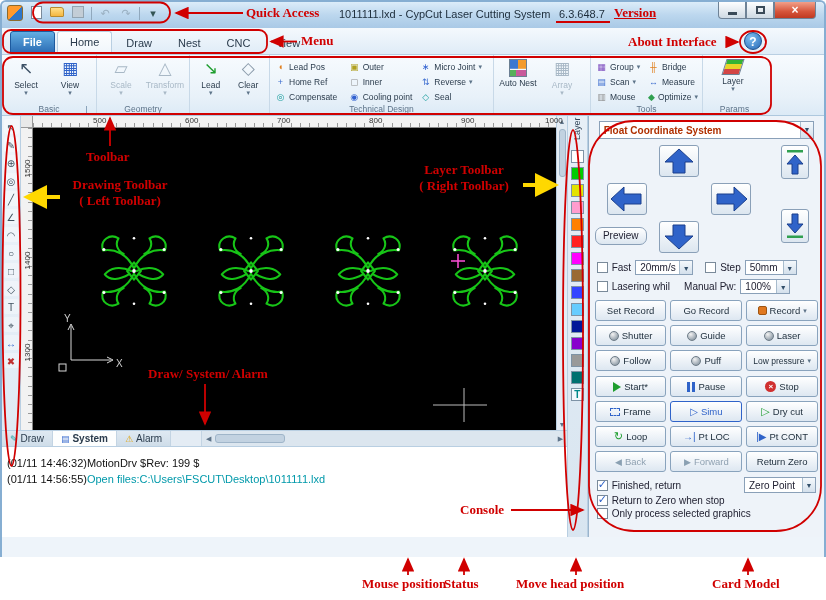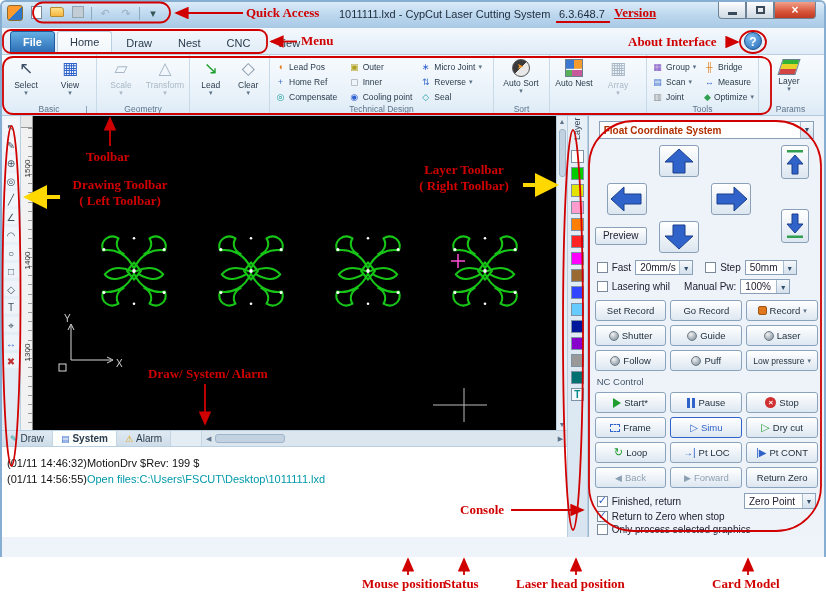--- a/index.html
+++ b/index.html
@@ -98,21 +98,21 @@
 
   
   .right-panel { width:240px; background:#eef3f9; border-left:1px solid #9ab4cc; padding-top:5px; }
   .combo { display:flex; align-items:center; border:1px solid #8aa0b8; background:#fff; height:18px; font-size:10px; }
   .combo .cv { flex:1; padding:0 4px; white-space:nowrap; overflow:hidden; }
   .combo .ca { width:13px; height:100%; background:linear-gradient(#f4f8fc,#d4e0ec); border-left:1px solid #a8bccd; font-size:7px; color:#34506b; text-align:center; line-height:16px; }
   .coord-combo { margin:0 10px; }
   .coord-combo .cv { color:#b03000; font-weight:bold; }
   .jog { position:relative; height:112px; margin:6px 6px 2px; }
   .jogbtn { position:absolute; border:1px solid #8aa0b8; border-radius:3px; background:linear-gradient(#ffffff,#dce6f0); display:flex; align-items:center; justify-content:center; }
-  .previewbtn { position:absolute; left:0; top:82px; width:52px; height:18px; font-size:10px; border:1px solid #8aa0b8; border-radius:2px; background:linear-gradient(#ffffff,#dce6f0); text-align:center; line-height:16px; color:#223; }
+  .previewbtn { position:absolute; left:0; top:82px; width:52px; height:18px; font-size:10px; border:1px solid #8aa0b8; border-radius:7px; background:linear-gradient(#ffffff,#dce6f0); text-align:center; line-height:16px; color:#223; }
   .popts { margin:2px 8px; font-size:10px; color:#223; display:flex; align-items:center; gap:4px; height:17px; }
   .chk { width:11px; height:11px; border:1px solid #7a8a9a; background:#fff; display:inline-block; position:relative; flex:none; }
   .chk.checked::after { content:"✓"; position:absolute; left:0; top:-3px; color:#2f63c9; font-size:11px; font-weight:bold; }
   .pgrid { display:grid; grid-template-columns:repeat(3,1fr); gap:4px; margin:5px 6px; }
   .pbtn { height:21px; border:1px solid #89a3bd; border-radius:3px; background:linear-gradient(#ffffff,#dde7f1); font-size:9.5px; color:#1c2c3a; display:flex; align-items:center; justify-content:center; gap:3px; white-space:nowrap; overflow:hidden; }
   .pbtn .rdn { font-size:7px; color:#5d7389; }
   .pbtn.blue-border { border:1px solid #2f63c9; color:#2f63c9; }
   .pbtn.dis { color:#90a2b2; }
   .sphere { width:10px; height:10px; border-radius:50%; background:radial-gradient(circle at 35% 30%,#f2f2f2,#9aa6b0 70%,#6e7c88); border:1px solid #6e7c88; flex:none; }
   .ic-start { width:0; height:0; border-left:8px solid #1f9e2f; border-top:5px solid transparent; border-bottom:5px solid transparent; }
@@ -270,28 +270,20 @@
               <span class="rdn">▾</span>
             </div>
           <div class="rsm">
               <span class="sic" style="color:#20a0a0">◇</span>
               <span>Seal</span>
             </div>
         </div>
         <div class="glabel">Technical Design</div>
       </div>
 
-      <div class="rgroup" style="width:56px">
-        <div class="rbig" style="width:50px">
-          <span class="icon-sort"></span>
-          <span class="rlb" style="white-space:normal;width:44px">Auto Sort</span>
-          <span class="rdn">▾</span>
-        </div>
-        <div class="glabel">Sort</div>
-      </div>
 
       <div class="rgroup" style="width:97px">
         <div class="rbig">
           <span class="icon-nest"></span>
           <span class="rlb" style="white-space:normal;width:40px">Auto Nest</span>
         </div>
         <div class="rbig dis">
           <span class="ric">▦</span>
           <span class="rlb">Array</span>
           <span class="rdn">▾</span>
@@ -305,21 +297,21 @@
               <span>Group</span>
               <span class="rdn">▾</span>
             </div>
           <div class="rsm">
               <span class="sic" style="color:#4070d0">▤</span>
               <span>Scan</span>
               <span class="rdn">▾</span>
             </div>
           <div class="rsm">
               <span class="sic" style="color:#909090">▥</span>
-              <span>Joint</span>
+              <span>Mouse</span>
             </div>
         </div>
         <div class="rsmallcol" style="width:55px">
           <div class="rsm">
               <span class="sic" style="color:#e08020">╫</span>
               <span>Bridge</span>
             </div>
           <div class="rsm">
               <span class="sic" style="color:#4070d0">↔</span>
               <span>Measure</span>
@@ -358,20 +350,28 @@
               <div class="tool-btn" style="color: rgb(65, 82, 95);">□</div>
               <div class="tool-btn" style="color: rgb(65, 82, 95);">◇</div>
               <div class="tool-btn" style="color: rgb(65, 82, 95);">T</div>
               <div class="tool-btn" style="color: rgb(65, 82, 95);">⌖</div>
               <div class="tool-btn" style="color: rgb(47, 99, 201);">↔</div>
               <div class="tool-btn" style="color: rgb(192, 48, 48);">✖</div>
             </div>
 
           <div class="canvas-area">
             <div class="ruler-corner"></div>
+            <div class="h-ruler">
+              <span style="left:60px">500</span>
+              <span style="left:152px">600</span>
+              <span style="left:244px">700</span>
+              <span style="left:336px">800</span>
+              <span style="left:428px">900</span>
+              <span style="left:512px">1000</span>
+            </div>
             <div class="v-ruler">
               <span style="top:36px">1500</span>
               <span style="top:128px">1400</span>
               <span style="top:220px">1300</span>
             </div>
             <div class="canvas">
               <svg width="523" height="302" viewBox="0 0 523 302">
                 <defs>
                   <symbol id="orn" viewBox="0 0 100 100">
                     <g fill="none" stroke="#17c517" stroke-width="2.4" stroke-linecap="round" stroke-linejoin="round">
@@ -570,21 +570,20 @@
           <div class="pbtn">
               <span class="sphere"></span>
               <span>Puff</span>
             </div>
           <div class="pbtn">
               <span style="font-size:8.5px">Low pressure</span>
               <span class="rdn">▾</span>
             </div>
         </div>
 
-        <div class="nc-label">NC Control</div>
 
         <div class="pgrid">
           <div class="pbtn">
               <span class="ic-start"></span>
               <span>Start*</span>
             </div>
           <div class="pbtn">
               <span class="ic-pause"></span>
               <span>Pause</span>
             </div>
@@ -714,15 +713,15 @@
     <div>( Left Toolbar)</div>
   </div>
   <div class="ann center" style="left:408px;top:162px;width:112px">
     <div>Layer Toolbar</div>
     <div>( Right Toolbar)</div>
   </div>
   <div class="ann" style="left:148px;top:366px">Draw/ System/ Alarm</div>
   <div class="ann" style="left:460px;top:502px">Console</div>
   <div class="ann" style="left:362px;top:576px">Mouse position</div>
   <div class="ann" style="left:444px;top:576px">Status</div>
-  <div class="ann" style="left:516px;top:576px">Laser head position</div>
+  <div class="ann" style="left:516px;top:576px">Move head position</div>
   <div class="ann" style="left:712px;top:576px">Card Model</div>
 </div>
 
 </body></html>

